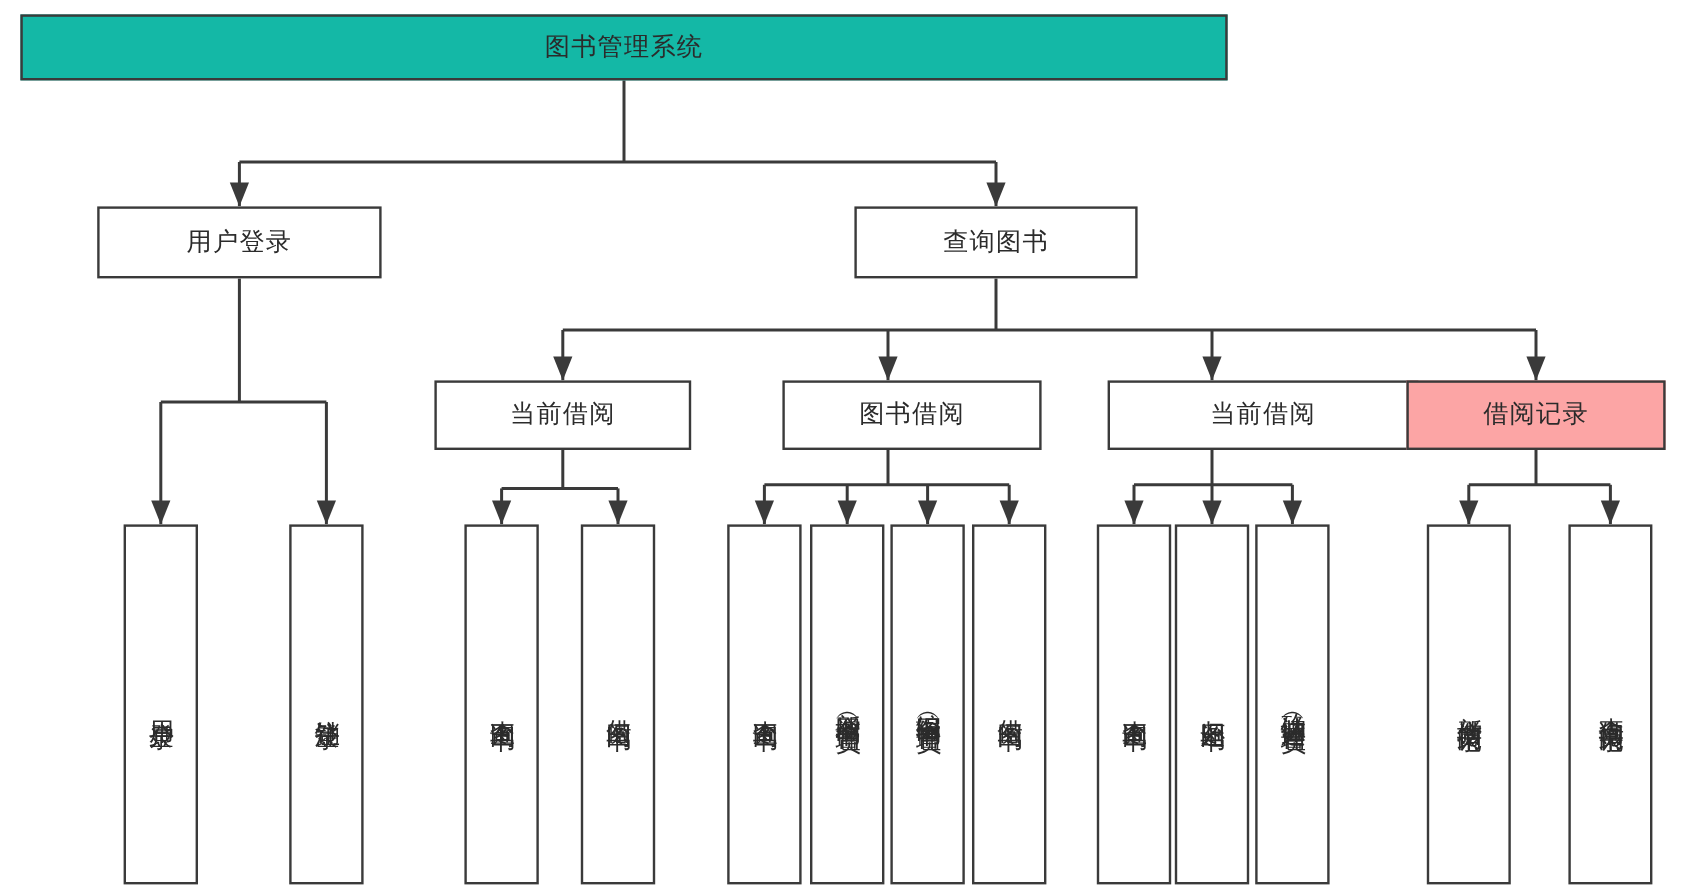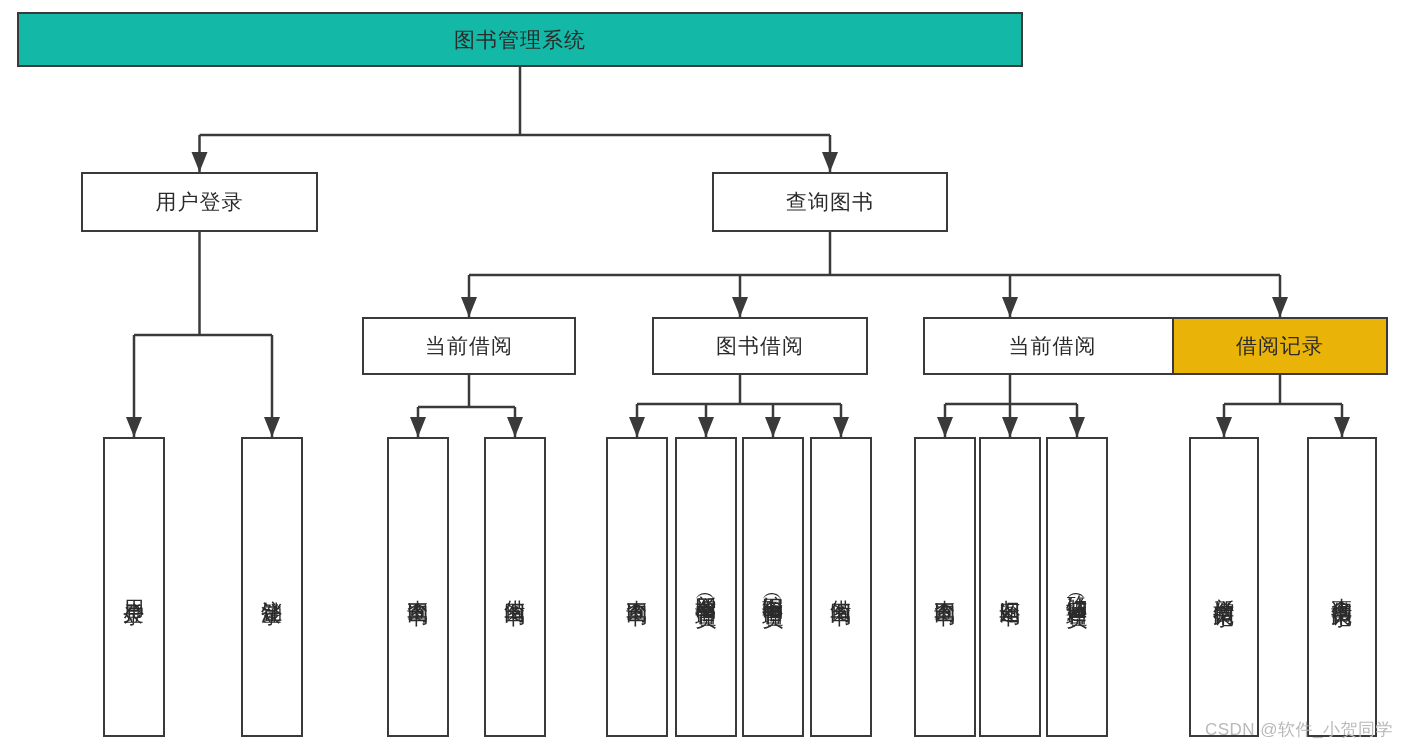--- a/index.html
+++ b/index.html
@@ -138,21 +138,21 @@
       </div>
       <div class="node horizontal" style="left: 362px; top: 317px; width: 214px; height: 58px; border-color: rgb(58, 58, 58); background: rgb(255, 255, 255); color: rgb(43, 43, 43);">
         <span class="node-label">当前借阅</span>
       </div>
       <div class="node horizontal" style="left: 632px; top: 317px; width: 216px; height: 58px; border-color: rgb(58, 58, 58); background: rgb(255, 255, 255); color: rgb(43, 43, 43); margin-left: 20px;">
         <span class="node-label">图书借阅</span>
       </div>
       <div class="node horizontal" style="left: 902px; top: 317px; width: 259px; height: 58px; border-color: rgb(58, 58, 58); background: rgb(255, 255, 255); color: rgb(43, 43, 43); margin-left: 21px;">
         <span class="node-label">当前借阅</span>
       </div>
-      <div class="node horizontal" style="left: 1172px; top: 317px; width: 216px; height: 58px; border-color: rgb(58, 58, 58); background: #eab308; color: rgb(43, 43, 43);">
+      <div class="node horizontal" style="left: 1172px; top: 317px; width: 216px; height: 58px; border-color: rgb(58, 58, 58); background: #fca5a5; color: rgb(43, 43, 43);">
         <span class="node-label">借阅记录</span>
       </div>
       <div class="node vertical" style="left: 103px; top: 437px; width: 62px; height: 300px; border-color: rgb(58, 58, 58); background: rgb(255, 255, 255); color: rgb(43, 43, 43);">
         <span class="node-label">用户登录</span>
       </div>
       <div class="node vertical" style="left: 241px; top: 437px; width: 62px; height: 300px; border-color: rgb(58, 58, 58); background: rgb(255, 255, 255); color: rgb(43, 43, 43);">
         <span class="node-label">注销登录</span>
       </div>
       <div class="node vertical" style="left: 387px; top: 437px; width: 62px; height: 300px; border-color: rgb(58, 58, 58); background: rgb(255, 255, 255); color: rgb(43, 43, 43);">
         <span class="node-label">查询图书</span>
@@ -181,14 +181,13 @@
       <div class="node vertical" style="left: 1046px; top: 437px; width: 62px; height: 300px; border-color: rgb(58, 58, 58); background: rgb(255, 255, 255); color: rgb(43, 43, 43);">
         <span class="node-label">确认归还（管理员）</span>
       </div>
       <div class="node vertical" style="left: 1189px; top: 437px; width: 70px; height: 300px; border-color: rgb(58, 58, 58); background: rgb(255, 255, 255); color: rgb(43, 43, 43);">
         <span class="node-label">新增借阅记录</span>
       </div>
       <div class="node vertical" style="left: 1307px; top: 437px; width: 70px; height: 300px; border-color: rgb(58, 58, 58); background: rgb(255, 255, 255); color: rgb(43, 43, 43);">
         <span class="node-label">查询借阅记录</span>
       </div>
     </div>
-  <div id="watermark">CSDN @软件_小贺同学</div>
 </div>
 
 </body></html>

